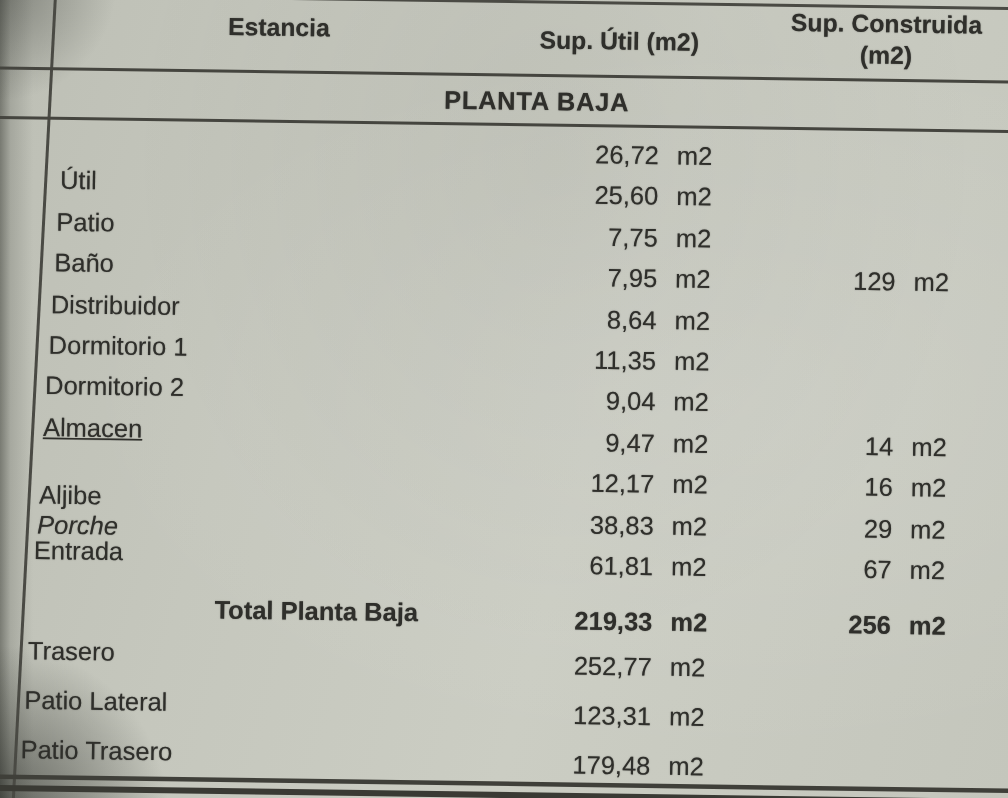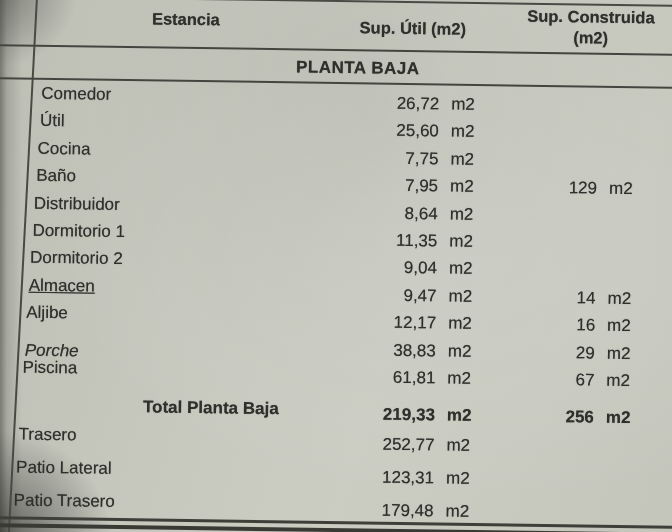--- a/index.html
+++ b/index.html
@@ -66,35 +66,34 @@
       <div>(m2)</div>
     </div>
 
     <div class="hline" style="top:49px;"></div>
 
     <div class="txt section-title" style="left:250px;top:58px;width:210px;">PLANTA BAJA</div>
 
     <div class="hline" style="top:82px;"></div>
 
     <div class="row" style="top: 86px; height: 28px;">
-        <span class="cell label" style="left: 39px; top: 2px;">Comedor</span>
         <span class="cell num" style="top: 7px;">26,72</span>
         <span class="cell unit" style="top: 7px;">m2</span>
         <span class="cell num2" style="top: 7px;"></span>
         <span class="cell unit2" style="top: 7px;"></span>
       </div>
       <div class="row" style="top: 113.4px; height: 28px;">
         <span class="cell label" style="left: 38px; top: 2px;">Útil</span>
         <span class="cell num" style="top: 7px;">25,60</span>
         <span class="cell unit" style="top: 7px;">m2</span>
         <span class="cell num2" style="top: 7px;"></span>
         <span class="cell unit2" style="top: 7px;"></span>
       </div>
       <div class="row" style="top: 140.8px; height: 28px;">
-        <span class="cell label" style="left: 36px; top: 2px;">Cocina</span>
+        <span class="cell label" style="left: 36px; top: 2px;">Patio</span>
         <span class="cell num" style="top: 7px;">7,75</span>
         <span class="cell unit" style="top: 7px;">m2</span>
         <span class="cell num2" style="top: 7px;"></span>
         <span class="cell unit2" style="top: 7px;"></span>
       </div>
       <div class="row" style="top: 168.2px; height: 28px;">
         <span class="cell label" style="left: 35px; top: 2px;">Baño</span>
         <span class="cell num" style="top: 7px;">7,95</span>
         <span class="cell unit" style="top: 7px;">m2</span>
         <span class="cell num2" style="top: 7px;">129</span>
@@ -122,35 +121,35 @@
         <span class="cell unit2" style="top: 7px;"></span>
       </div>
       <div class="row" style="top: 277.8px; height: 28px;">
         <span class="cell label" style="left: 29px; top: 2px; text-decoration: underline;">Almacen</span>
         <span class="cell num" style="top: 7px;">9,47</span>
         <span class="cell unit" style="top: 7px;">m2</span>
         <span class="cell num2" style="top: 7px;">14</span>
         <span class="cell unit2" style="top: 7px;">m2</span>
       </div>
       <div class="row" style="top: 305.2px; height: 28px;">
-        <span class="cell label" style="left: 27px; top: 2px; text-align: center;">Aljibe</span>
+        <span class="cell label" style="left: 27px; top: 20px; text-align: center;">Aljibe</span>
         <span class="cell num" style="top: 7px;">12,17</span>
         <span class="cell unit" style="top: 7px;">m2</span>
         <span class="cell num2" style="top: 7px;">16</span>
         <span class="cell unit2" style="top: 7px;">m2</span>
       </div>
       <div class="row" style="top: 332.6px; height: 28px;">
         <span class="cell label" style="left: 26px; top: 12px; font-style: italic;">Porche</span>
         <span class="cell num" style="top: 7px;">38,83</span>
         <span class="cell unit" style="top: 7px;">m2</span>
         <span class="cell num2" style="top: 7px;">29</span>
         <span class="cell unit2" style="top: 7px;">m2</span>
       </div>
       <div class="row" style="top: 360px; height: 28px;">
-        <span class="cell label" style="left: 24px; top: 2px;">Piscina</span>
+        <span class="cell label" style="left: 24px; top: 2px;">Entrada</span>
         <span class="cell num" style="top: 7px;">61,81</span>
         <span class="cell unit" style="top: 7px;">m2</span>
         <span class="cell num2" style="top: 7px;">67</span>
         <span class="cell unit2" style="top: 7px;">m2</span>
       </div>
       <div class="row bold" style="top: 395px; height: 30px;">
         <span class="cell label" style="left: 145px; top: 5px;">Total Planta Baja</span>
         <span class="cell num" style="top: 9px;">219,33</span>
         <span class="cell unit" style="top: 9px;">m2</span>
         <span class="cell num2" style="top: 9px;">256</span>

